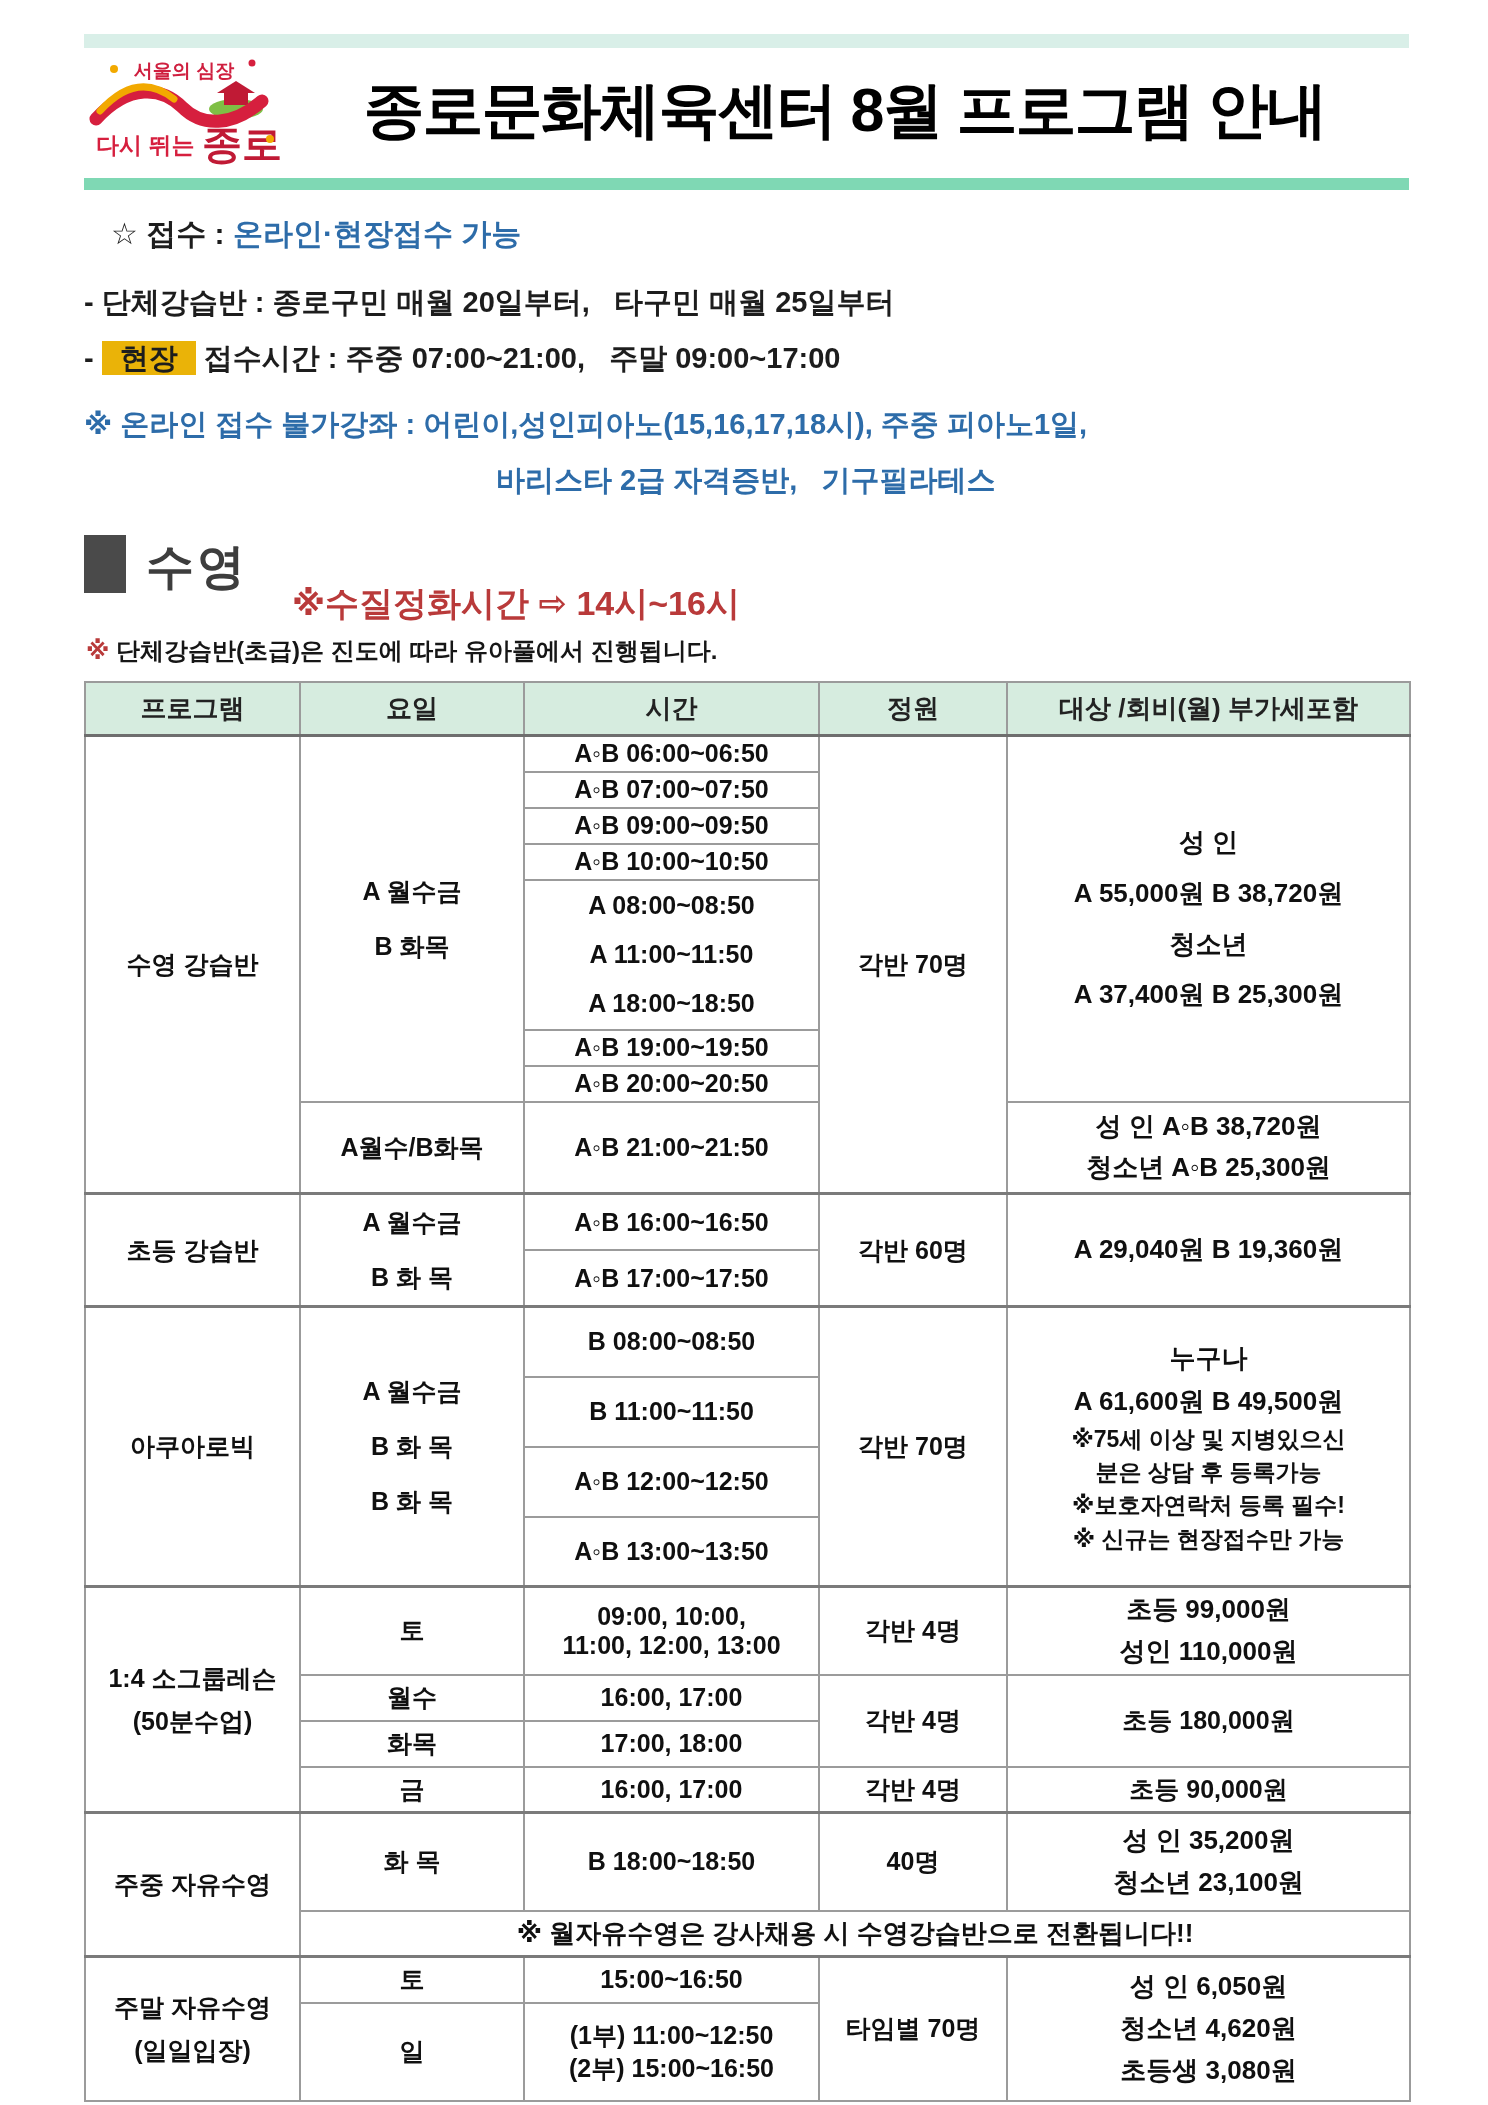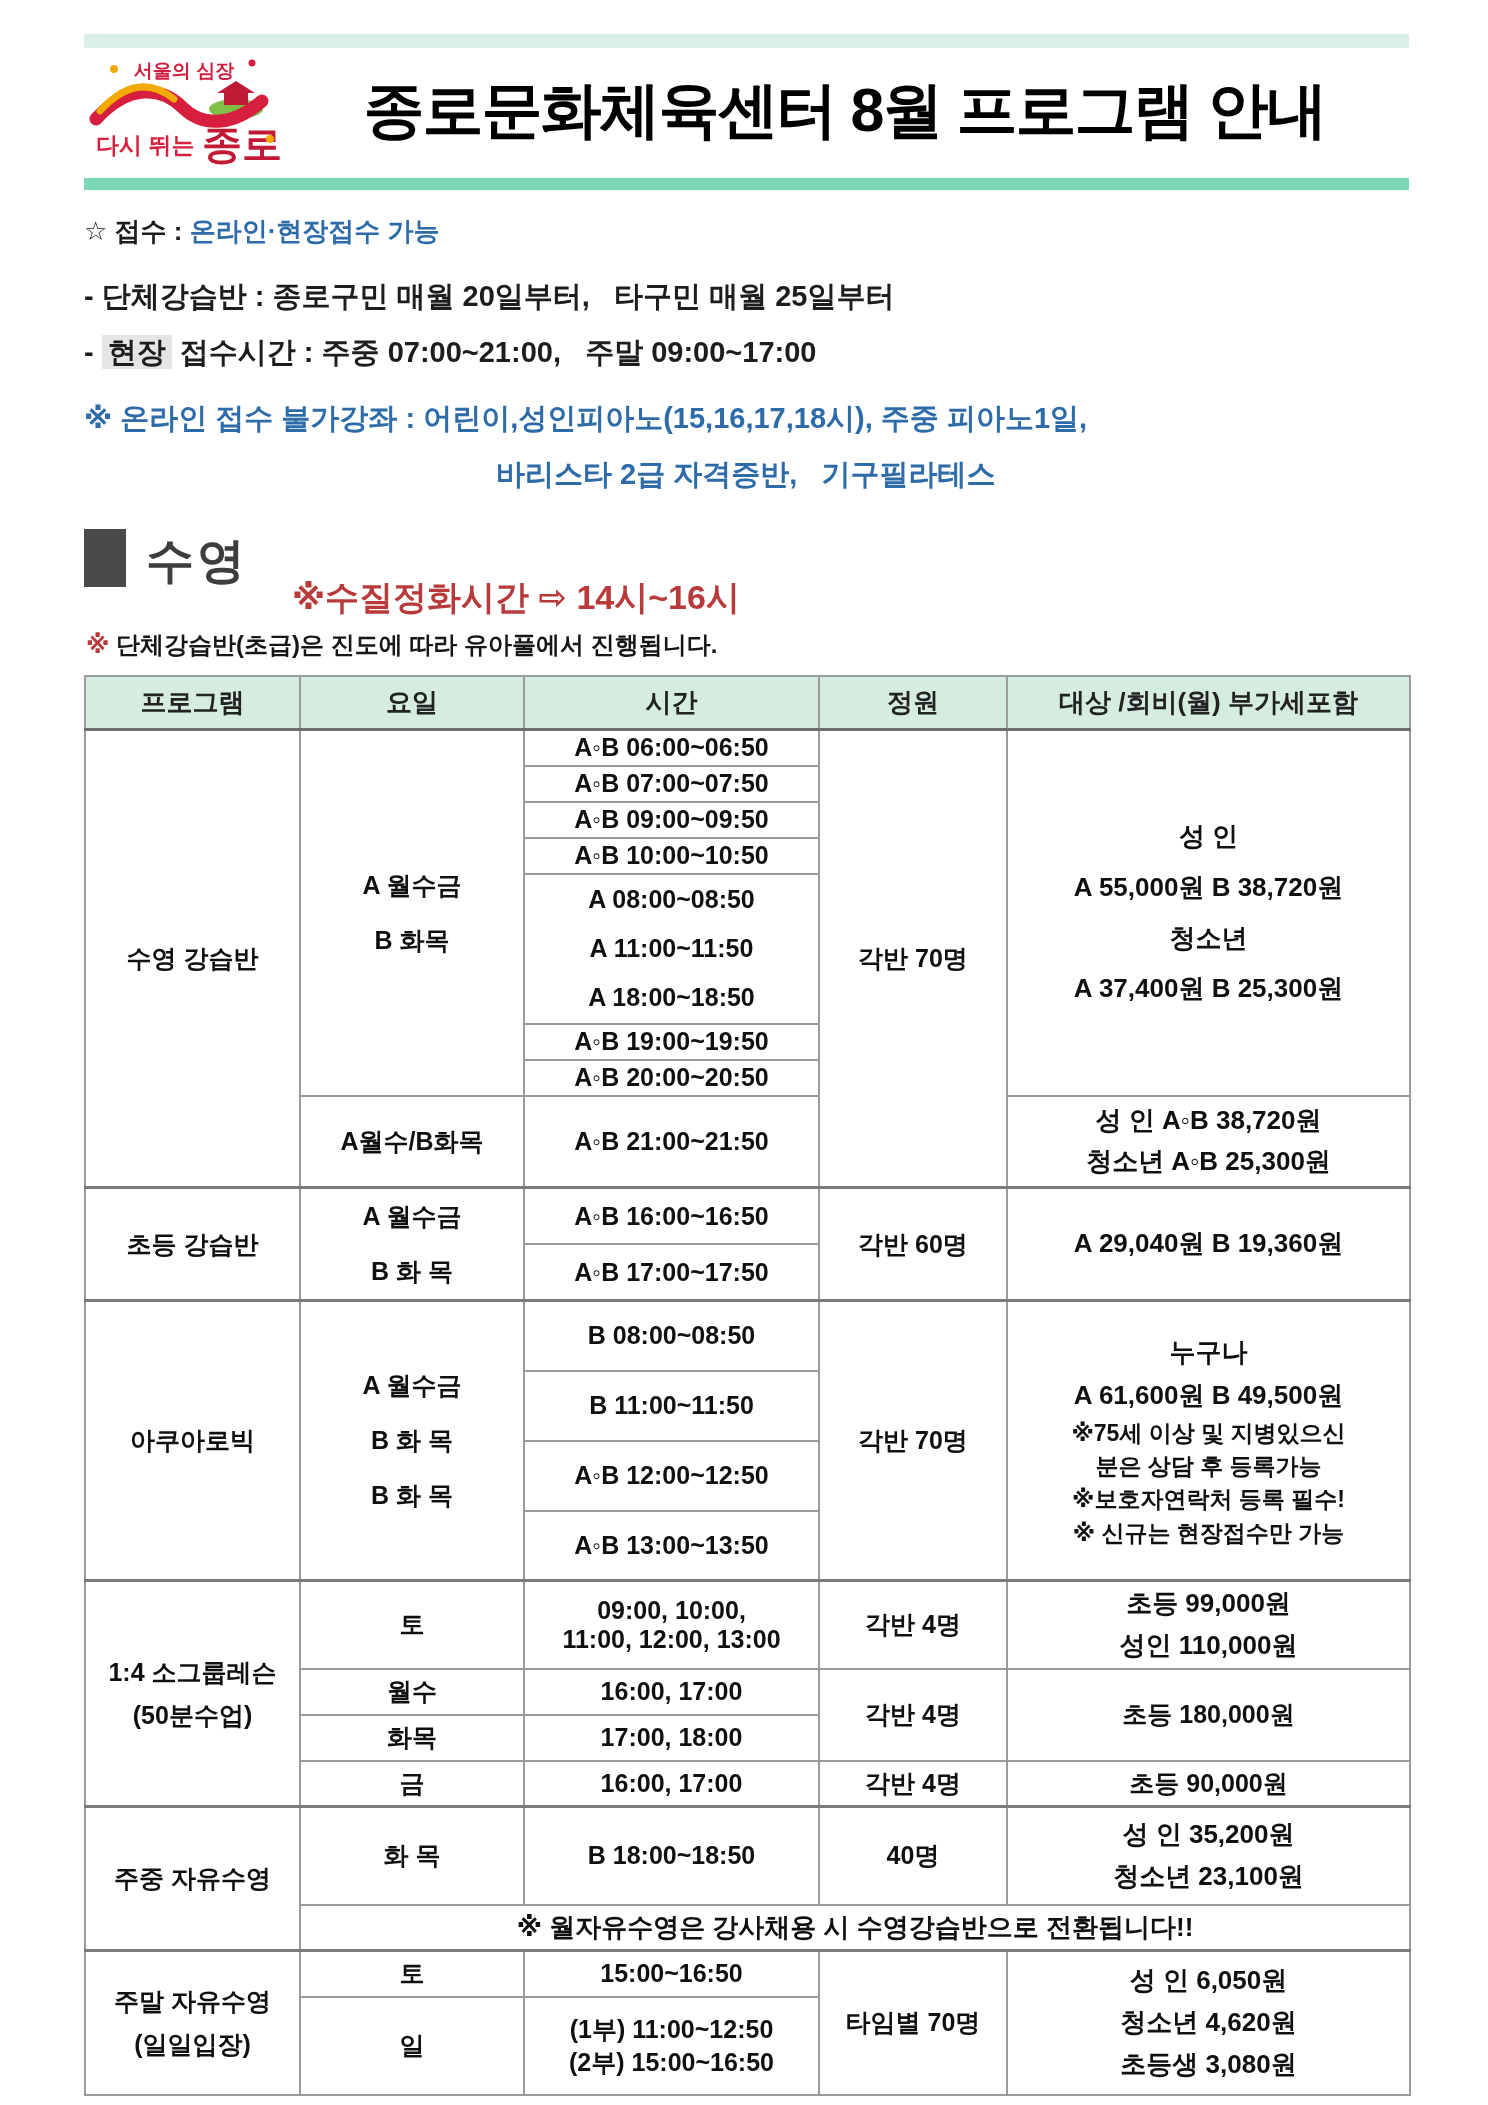--- a/index.html
+++ b/index.html
@@ -8,24 +8,24 @@
   .page { width: 1488px; padding: 34px 79px 40px 84px; }
 
   .top-bar { height: 14px; background: #d9efe8; }
   .masthead { display: flex; align-items: center; height: 118px; margin-top: 4px; }
   .logo-box { flex: 0 0 196px; }
   .main-title { flex: 1; text-align: center; font-size: 61px; font-weight: bold; letter-spacing: -2px; color: #000; white-space: nowrap; }
   .divider { height: 12px; background: #7fd8b4; margin-top: 8px; }
 
   .intro { margin-top: 24px; font-weight: bold; }
   .iline { font-size: 29px; margin: 16px 0; white-space: pre-wrap; color: #1d1d1d; }
-  .iline.first { font-size: 26px; margin-bottom: 28px; }
+  .iline.first { font-size: 30px; margin-bottom: 28px; margin-left: 27px; }
   .blue { color: #2d6ca9; }
   .teal { color: #45c1c1; }
-  .hl { background: #e5e5e5; padding: 1px 6px; }
+  .hl { background: #eab308; padding: 1px 18px; }
   .indent2 { margin-left: 412px; }
 
   .section-head { display: flex; margin: 34px 0 6px 0; }
   .sq { width: 42px; height: 58px; background: #4a4a4a; margin-right: 20px; }
   .sec-title { font-size: 48px; font-weight: bold; color: #3d3d3d; letter-spacing: 3px; }
   .sec-note { font-size: 34px; font-weight: bold; color: #b93a3a; margin-left: 44px; white-space: pre-wrap; margin-top: 46px; }
   .small-note { font-size: 24px; font-weight: bold; margin: 8px 0 14px 2px; white-space: pre-wrap; }
   .rmark { color: #b93a3a; }
 
   table { border-collapse: collapse; table-layout: fixed; width: 1325px; }

